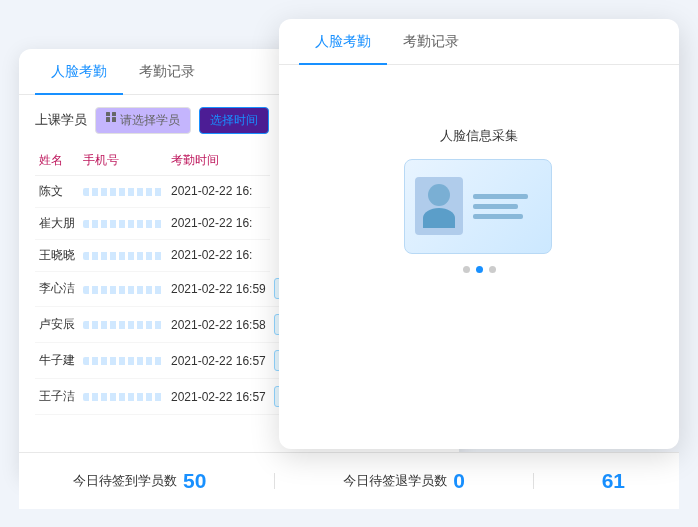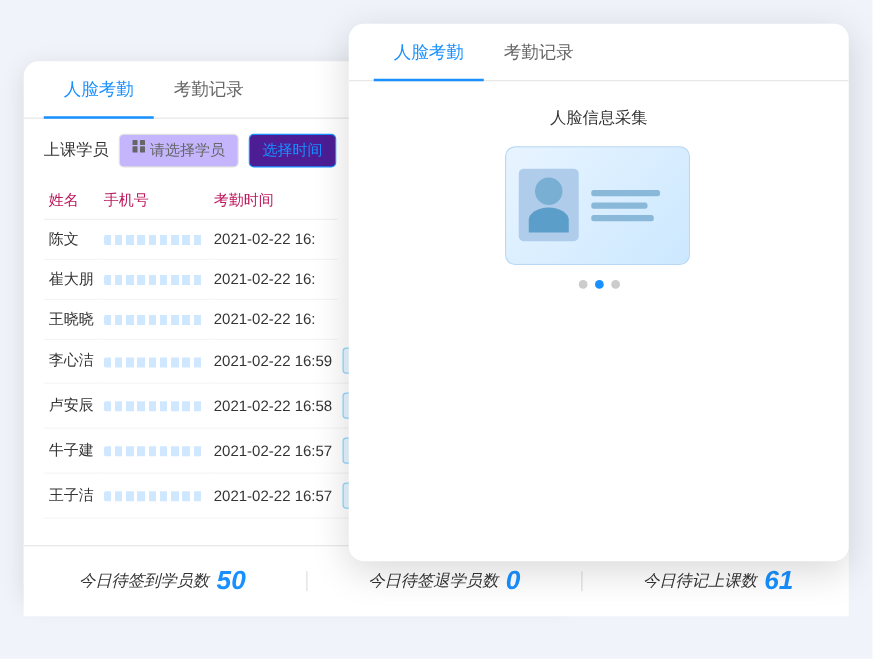--- a/index.html
+++ b/index.html
@@ -163,20 +163,21 @@
       width: 80px;
       height: 8px;
       background: repeating-linear-gradient(90deg, #d0e8ff 0, #d0e8ff 6px, transparent 6px, transparent 9px);
       border-radius: 2px;
       vertical-align: middle;
     }
 
     
     .card-front-body {
       padding: 20px;
+      margin-top: 42px;
     }
 
     .front-sections {
       display: flex;
       gap: 20px;
       justify-content: center;
     }
 
     .section-title {
       text-align: center;
@@ -371,31 +372,30 @@
 
     .badge-delete {
       color: #ff4d4f;
       cursor: pointer;
       font-size: 12px;
     }
 
     
     .status-bar {
       position: absolute;
-      bottom: 16px;
+      bottom: 0;
       left: 0;
       right: 0;
       background: #fff;
       border-top: 1px solid #e8e8e8;
       padding: 16px 20px;
       display: flex;
       justify-content: space-around;
       align-items: center;
       border-radius: 0 0 0 0;
-      font-style: italic;
     }
 
     .status-item {
       display: flex;
       align-items: center;
       gap: 6px;
       font-size: 13px;
       color: #333;
     }
 
@@ -542,18 +542,17 @@
       <span>今日待签到学员数</span>
       <span class="status-num">50</span>
     </div>
     <div class="status-divider"></div>
     <div class="status-item">
       <span>今日待签退学员数</span>
       <span class="status-num">0</span>
     </div>
     <div class="status-divider"></div>
     <div class="status-item">
-      <span>今日待记上课数</span>
       <span class="status-num">61</span>
     </div>
   </div>
 
 </div>
 
 </body></html>

